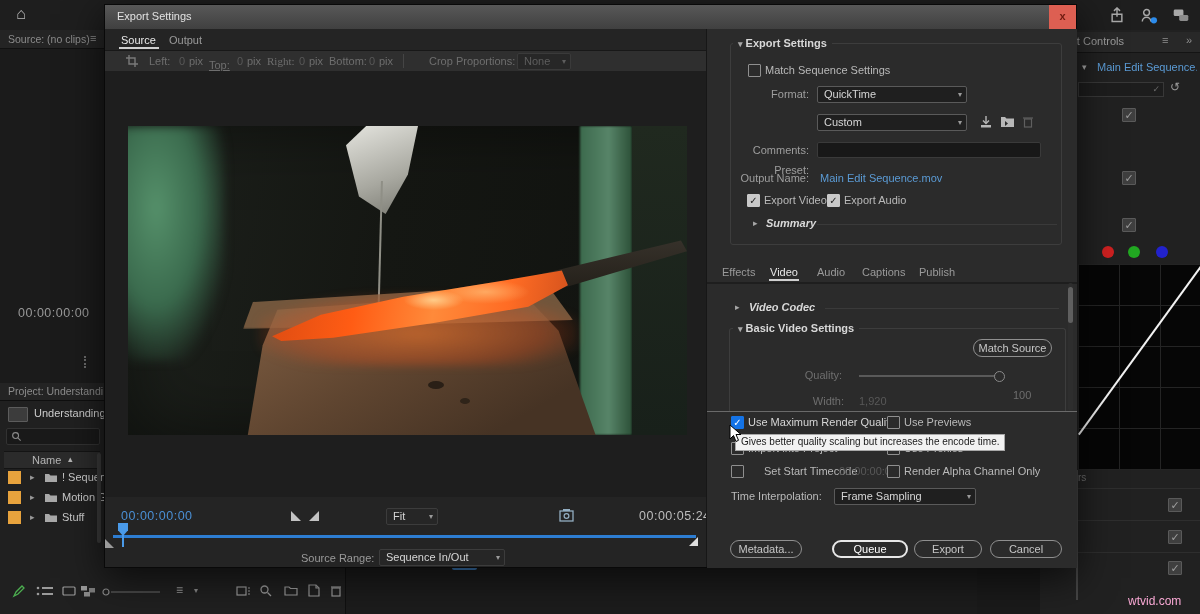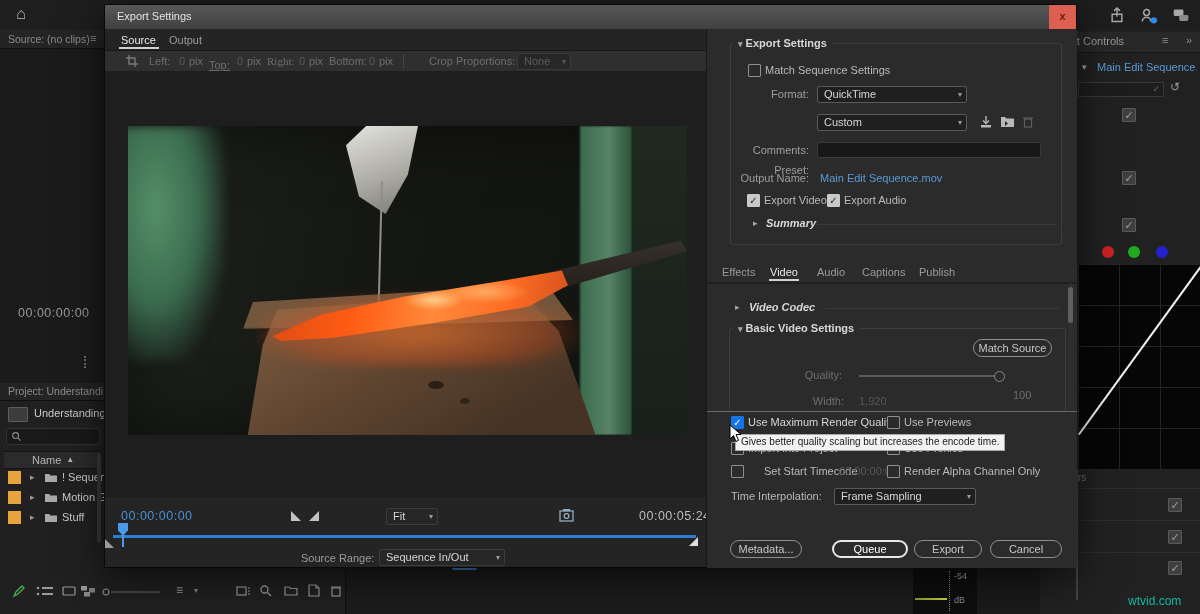--- a/index.html
+++ b/index.html
@@ -183,26 +183,20 @@
       </span>
     <span class="abs" style="left:330px;top:4px;">
       <svg width="12" height="13" viewBox="0 0 12 13">
           <rect x="2" y="4" width="8" height="8" fill="none" stroke="#9a9a9a" stroke-width="1.2"></rect>
           <line x1="1" y1="3" x2="11" y2="3" stroke="#9a9a9a" stroke-width="1.2"></line>
         </svg>
       </span>
   </div>
 
 
-  <div class="abs" style="left:913px;top:566px;width:64px;height:48px;background:#0e0e0e;border-top:1px solid #333;">
-    <div class="abs" style="left:36px;top:4px;width:1px;height:40px;border-left:1px dotted #8a8a8a;"></div>
-    <span class="lb" style="left:41px;top:4px;font-size:9px;color:#a8a8a8;">-54</span>
-    <span class="lb" style="left:41px;top:28px;font-size:9px;color:#8a8aa0;">dB</span>
-    <div class="abs" style="left:2px;top:31px;width:32px;height:2px;background:linear-gradient(90deg,#7fa32c,#d6d23a);"></div>
-  </div>
   <div class="abs" style="left:977px;top:566px;width:98px;height:48px;background:#1a1a1a;border-top:1px solid #2e2e2e;"></div>
 
   <div class="abs" style="left:1040px;top:30px;width:160px;height:584px;background:#212121;">
     <div class="abs" style="left:0;top:2px;width:160px;height:20px;background:#282828;border-bottom:1px solid #141414;">
       <span class="tab act" style="left:12px;top:3px;color:#9a9a9a;">Effect Controls</span>
       <span class="abs" style="left:122px;top:2px;color:#8f8f8f;font-size:11px;">≡</span>
       <span class="abs" style="left:146px;top:2px;color:#8f8f8f;font-size:11px;">»</span>
     </div>
     <span class="abs" style="left:42px;top:32px;color:#a8a8a8;font-size:9px;">▾</span>
     <span class="lb" style="left:57px;top:31px;color:#5b9bd5;width:100px;overflow:hidden;">Main Edit Sequence...</span>
@@ -226,21 +220,21 @@
     </div>
 
     <span class="lb dim" style="left:38px;top:442px;font-size:10px;">rs</span>
     <div class="hl" style="left:38px;top:458px;width:122px;background:#2e2e2e;"></div>
     <div class="cb dm" style="left:128px;top:468px;"><span>✓</span></div>
     <div class="hl" style="left:38px;top:490px;width:122px;background:#2e2e2e;"></div>
     <div class="cb dm" style="left:128px;top:500px;"><span>✓</span></div>
     <div class="hl" style="left:38px;top:522px;width:122px;background:#2e2e2e;"></div>
     <div class="cb dm" style="left:128px;top:531px;"><span>✓</span></div>
     <div class="abs" style="left:36px;top:440px;width:2px;height:130px;background:#454545;"></div>
-    <span class="lb" style="left:88px;top:564px;color:#14b8a6;font-size:12px;">wtvid.com</span>
+    <span class="lb" style="left:88px;top:564px;color:#f9a8d4;font-size:12px;">wtvid.com</span>
   </div>
 
   <div class="abs" style="left:104px;top:4px;width:971px;height:562px;background:#2b2b2b;border:1px solid #090909;box-shadow:0 10px 36px rgba(0,0,0,.65);z-index:10;">
 
     <div class="abs" style="left:0;top:0;width:971px;height:24px;background:linear-gradient(#585858,#404040);border-bottom:1px solid #1c1c1c;">
       <span class="lb" style="left:12px;top:5px;color:#e2e2e2;">Export Settings</span>
       <div class="abs" style="right:0;top:0;width:27px;height:24px;background:#dd5f52;color:#6e1b10;font-weight:bold;font-size:11px;text-align:center;line-height:22px;"><span>x</span></div>
     </div>
 
     <div class="abs" style="left:0;top:24px;width:601px;height:538px;background:#242424;">

